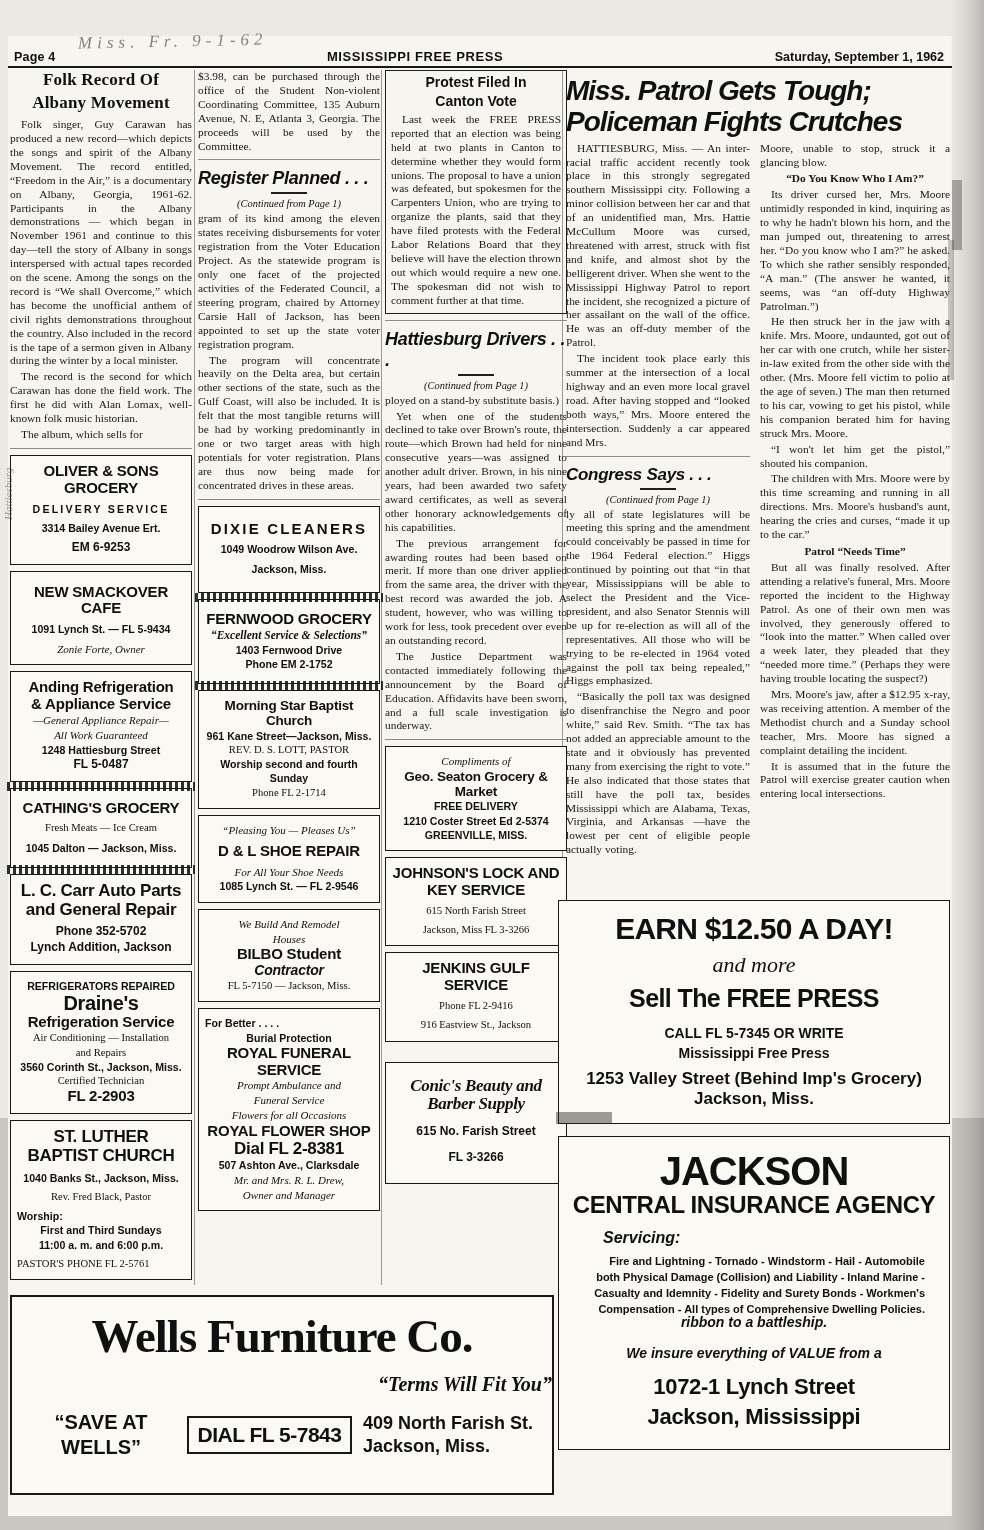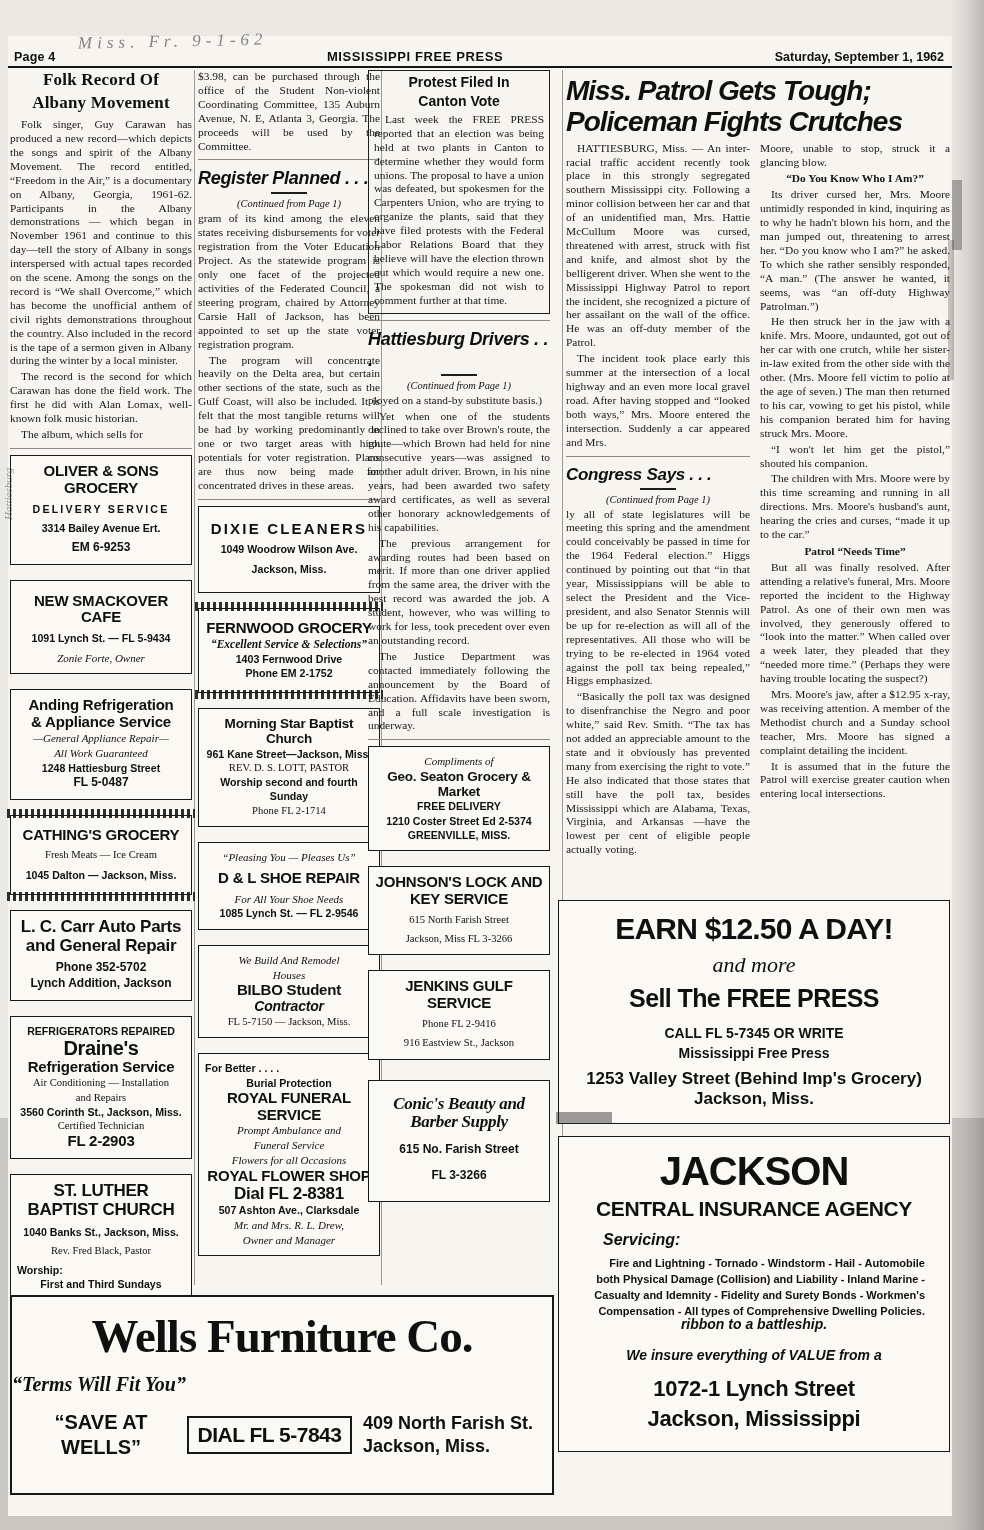--- a/index.html
+++ b/index.html
@@ -41,21 +41,21 @@
   }
   .mh-center{font-size:13px;font-weight:bold;letter-spacing:.6px;
     font-family:"Liberation Sans",sans-serif;}
   .mh-right{font-size:12.5px;font-weight:bold;padding-right:8px;
     font-family:"Liberation Sans",sans-serif;}
   .mh-rule{position:absolute;left:8px;top:66px;width:944px;height:2px;background:#1a1a1a;}
 
   
   .cols{position:absolute;left:10px;top:70px;width:940px;height:1215px;}
   .col{position:absolute;top:0;width:182px;}
-  .c1{left:0;}   .c2{left:188px;}  .c3{left:358px;}
+  .c1{left:0;}   .c2{left:188px;}  .c3{left:375px;}
   .colrule{position:absolute;top:0;width:1px;height:1215px;background:#9a9892;}
 
   
   .hd1{
     font-family:"Liberation Serif",serif;font-weight:bold;font-size:17px;
     line-height:1.12;text-align:center;letter-spacing:.2px;margin:0 0 4px;
   }
   .body p{
     margin:0;
     font-size:11.4px;line-height:1.22;
@@ -82,21 +82,21 @@
   .boxhd .t{font-family:"Liberation Sans",sans-serif;font-weight:bold;
     font-size:14px;text-align:center;line-height:1.14;margin-bottom:3px;}
 
   .hr-th{height:1px;background:#8d8b86;margin:6px 0;}
 
   
   .ad{
     border:1.6px solid #1c1c1c;
     background:#f6f4ef;
     padding:7px 6px 8px;
-    margin-bottom:15px;
+    margin-bottom:6px;
     text-align:center;
   }
   .ad.deco{border:1.6px solid #1c1c1c;position:relative;padding:11px 6px 12px;}
   .ad.deco:before,.ad.deco:after{
     content:"";position:absolute;left:-4px;right:-4px;height:9px;
     background:repeating-linear-gradient(90deg,#1c1c1c 0 3px,transparent 3px 6px);
     opacity:.9;
   }
   .ad.deco:before{top:-7px;}
   .ad.deco:after{bottom:-7px;}
@@ -123,38 +123,38 @@
   .bigad .l1{font-family:"Liberation Sans",sans-serif;font-weight:bold;font-size:30px;
     letter-spacing:-.8px;line-height:1.05;}
   .bigad .l2{font-family:"Liberation Serif",serif;font-style:italic;font-size:22px;margin:7px 0 6px;}
   .bigad .l3{font-family:"Liberation Sans",sans-serif;font-weight:bold;font-size:25px;
     letter-spacing:-.6px;margin-bottom:10px;}
   .bigad .l4{font-family:"Liberation Sans",sans-serif;font-weight:bold;font-size:14px;line-height:1.45;}
   .bigad .l5{font-family:"Liberation Sans",sans-serif;font-weight:bold;font-size:17px;margin-top:6px;}
 
   .jax .j1{font-family:"Liberation Sans",sans-serif;font-weight:bold;font-size:40px;
     letter-spacing:-1px;line-height:1;}
-  .jax .j2{font-family:"Liberation Sans",sans-serif;font-weight:bold;font-size:21px;
-    letter-spacing:-.4px;margin-top:6px;}
+  .jax .j2{font-family:"Liberation Sans",sans-serif;font-weight:bold;font-size:24px;
+    letter-spacing:-.4px;}
   .jax .j3{font-family:"Liberation Sans",sans-serif;font-weight:bold;font-style:italic;
     font-size:16px;margin:10px 0 7px;text-align:left;padding-left:34px;}
   .jax .j4{font-family:"Liberation Sans",sans-serif;font-weight:bold;font-size:11px;
     line-height:1.45;text-align:right;padding:0 14px;}
   .jax .j5{font-family:"Liberation Sans",sans-serif;font-weight:bold;font-style:italic;
     font-size:14px;line-height:1.5;margin:10px 0 8px;}
   .jax .j6{font-family:"Liberation Sans",sans-serif;font-weight:bold;font-size:22px;
     line-height:1.35;letter-spacing:-.3px;}
 
   
   .wells{position:absolute;left:10px;top:1295px;width:540px;height:196px;
     border:2px solid #1c1c1c;background:#f6f4ef;}
   .wells .w1{font-family:"Liberation Serif",serif;font-weight:bold;font-size:47px;
     text-align:center;margin-top:12px;letter-spacing:-1px;}
   .wells .w2{font-family:"Liberation Serif",serif;font-style:italic;font-weight:bold;
-    font-size:20px;text-align:left;margin-top:10px;}
+    font-size:20px;text-align:right;margin-top:10px;}
   .wells .wrow{display:flex;align-items:center;justify-content:space-between;
     margin-top:14px;padding:0 14px;}
   .wells .w3{font-family:"Liberation Sans",sans-serif;font-weight:bold;font-size:20px;
     line-height:1.25;text-align:center;width:150px;}
   .wells .w4{font-family:"Liberation Sans",sans-serif;font-weight:bold;font-size:21px;
     border:2px solid #1c1c1c;padding:5px 9px;letter-spacing:-.5px;}
   .wells .w5{font-family:"Liberation Sans",sans-serif;font-weight:bold;font-size:18px;
     line-height:1.3;text-align:left;width:175px;}
 
   

